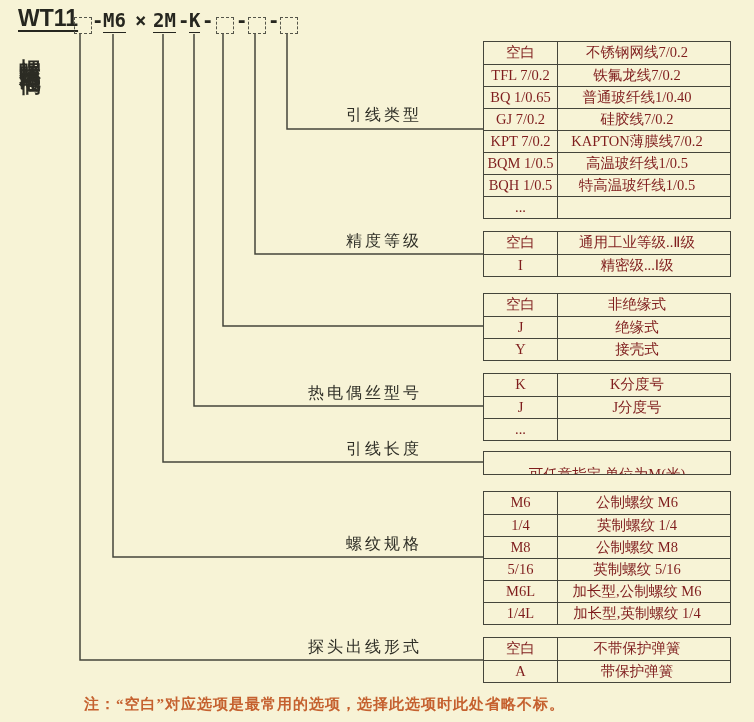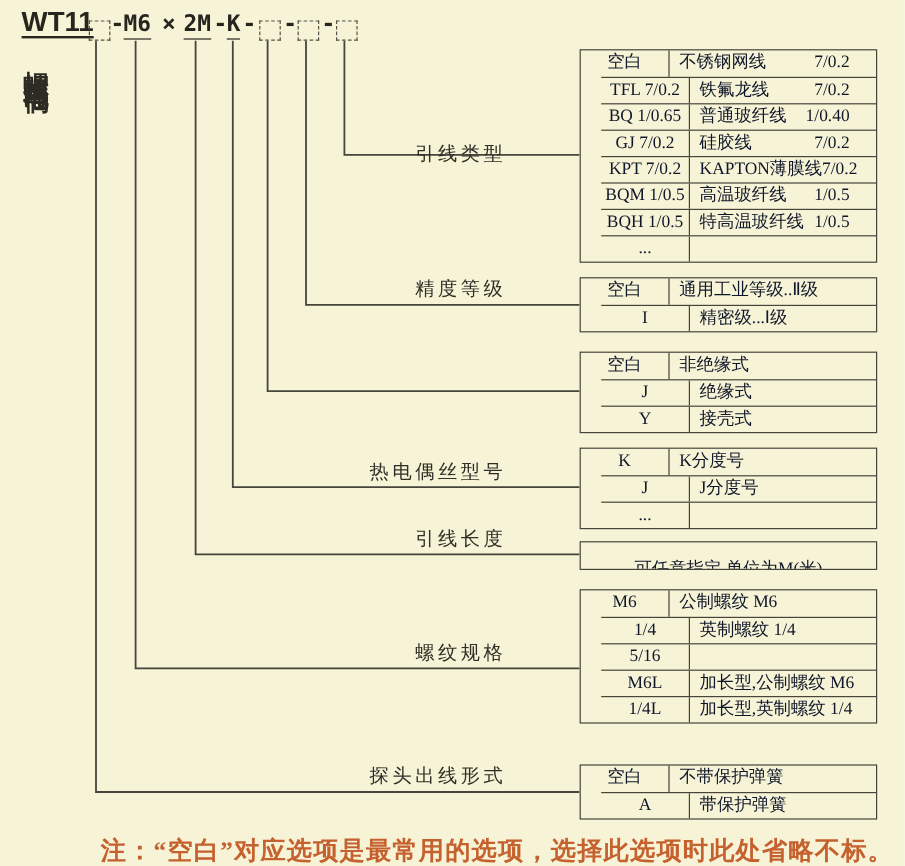--- a/index.html
+++ b/index.html
@@ -36,33 +36,33 @@
     text-align:right;font-size:16px;letter-spacing:3px;
     color:#2f2f27;white-space:nowrap;
   }
 
   
   .dtable{
     position:absolute;left:483px;width:248px;
     border:1.6px solid #45453b;
     background:#f7f3d6;
     box-sizing:border-box;
-    font-size:14.5px;color:#0f172a;
+    font-size:14.5px;color:#7f1d1d;
   }
   .trow{display:flex;height:22px;line-height:21px;box-sizing:border-box;}
-  .trow + .trow{border-top:1.4px solid #45453b;margin-left:17px;}
+  .trow + .trow{border-top:1.4px solid #45453b;}
   .cell{box-sizing:border-box;white-space:nowrap;overflow:hidden;}
   .c1{width:74px;border-right:1.4px solid #45453b;text-align:center;flex:none;}
-  .c2{flex:1;display:flex;justify-content:space-between;padding:0 22px 0 8px;}
+  .c2{flex:1;display:flex;justify-content:center;padding:0 22px 0 8px;}
   .single{flex:1;text-align:center;margin-top:12px;}
 
   
   .note{
     position:absolute;left:84px;top:695px;
-    font-size:21px;letter-spacing:1px;color:#c5612f;font-weight:bold;
+    font-size:15px;letter-spacing:1px;color:#c5612f;font-weight:bold;
     white-space:nowrap;
   }
 </style>
 </head>
 <body>
 
 <div class="page">
 
   <svg class="wires" viewBox="0 0 754 722">
     <polyline points="287,34 287,129 483,129"></polyline>
@@ -84,21 +84,21 @@
   <span class="code-seg" style="left:189px;"><span class="code-underline">K</span></span>
   <span class="code-seg" style="left:202px;">-</span>
   <span class="blank-box" style="left:216px;"></span>
   <span class="code-seg" style="left:236px;">-</span>
   <span class="blank-box" style="left:248px;"></span>
   <span class="code-seg" style="left:268px;">-</span>
   <span class="blank-box" style="left:280px;"></span>
 
   <div class="side-title">螺帽式热电偶</div>
 
-  <div class="glabel" style="top:118px;">引线类型</div>
+  <div class="glabel" style="top:105px;">引线类型</div>
   <div class="glabel" style="top:231px;">精度等级</div>
   <div class="glabel" style="top:383px;">热电偶丝型号</div>
   <div class="glabel" style="top:439px;">引线长度</div>
   <div class="glabel" style="top:637px;">探头出线形式</div>
   <div class="glabel" style="top:534px;">螺纹规格</div>
 
   <div class="dtable" style="top:41px;">
       <div class="trow">
         <div class="cell c1">空白</div>
         <div class="cell c2">
@@ -232,21 +232,32 @@
         </div>
       </div>
       <div class="trow">
         <div class="cell c1">1/4</div>
         <div class="cell c2">
           <span>英制螺纹 1/4</span>
           <span></span>
         </div>
       </div>
       <div class="trow">
+        <div class="cell c1">M8</div>
+        <div class="cell c2">
+          <span>公制螺纹 M8</span>
+          <span></span>
+        </div>
+      </div>
+      <div class="trow">
         <div class="cell c1">5/16</div>
+        <div class="cell c2">
+          <span>英制螺纹 5/16</span>
+          <span></span>
+        </div>
       </div>
       <div class="trow">
         <div class="cell c1">M6L</div>
         <div class="cell c2">
           <span>加长型,公制螺纹 M6</span>
           <span></span>
         </div>
       </div>
       <div class="trow">
         <div class="cell c1">1/4L</div>

